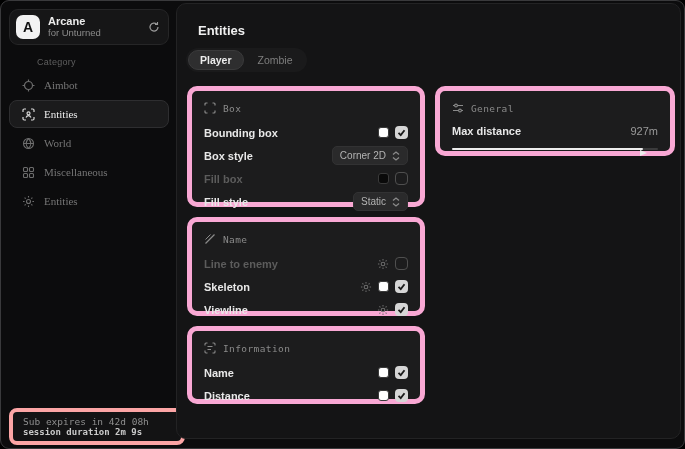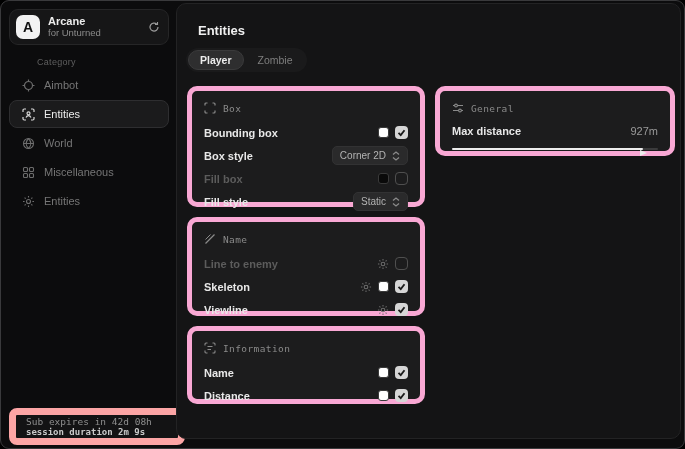--- a/index.html
+++ b/index.html
@@ -24,34 +24,34 @@
   }
   .brand-text { flex:1; line-height:1.15; }
   .brand-name { font-size:11px; font-weight:bold; color:#ececec; }
   .brand-sub  { font-size:9.5px; color:#8b8b8b; }
   .icon { display:inline-flex; align-items:center; justify-content:center; }
   .refresh { color:#9a9a9a; }
   .cat-label {
     position:absolute; left:20px; top:56px;
     font-size:9px; color:#5f5f5f; letter-spacing:.3px;margin-left:16px;
   }
-  .nav { position:absolute; left:8px; top:70px; width:160px; }
+  .nav { position:absolute; left:8px; top:70px; width:160px;font-family:Liberation Serif, serif; }
   .nav-item {
     height:28px; margin-bottom:1px; display:flex; align-items:center;
     gap:9px; padding:0 12px; border-radius:8px; color:#767676;
     font-size:11px; cursor:default; border:1px solid transparent;
   }
   .nav-item .icon { color:#6d6d6d; }
   .nav-item.active {
     background:#1b1b1c; border:1px solid #2e2e30; color:#ececec;
   }
   .nav-item.active .icon { color:#d8d8d8; }
   .status-card {
     position:absolute; left:8px; top:407px; width:176px; height:37px;
-    background:#131314; border:7px solid #fca5a5; border-radius:8px;
+    background:#131314; border:4px solid #fca5a5; border-radius:8px;
     padding:5px 10px; display:flex; flex-direction:column; justify-content:center;
   }
   .status-line1 { font-family:"DejaVu Sans Mono", monospace; font-size:9.5px; color:#8e8e8e; white-space:nowrap; }
   .status-line2 { font-family:"DejaVu Sans Mono", monospace; font-size:9px; font-weight:bold; color:#c9c9c9; white-space:nowrap; }
   
   .panel {
     position:absolute; left:175px; top:2px; width:505px; height:436px;
     background:#141415; border:1px solid #232324; border-radius:10px;
   }
   .page-title { position:absolute; left:21px; top:19px; font-size:13px; font-weight:bold; color:#f0f0f0; }

